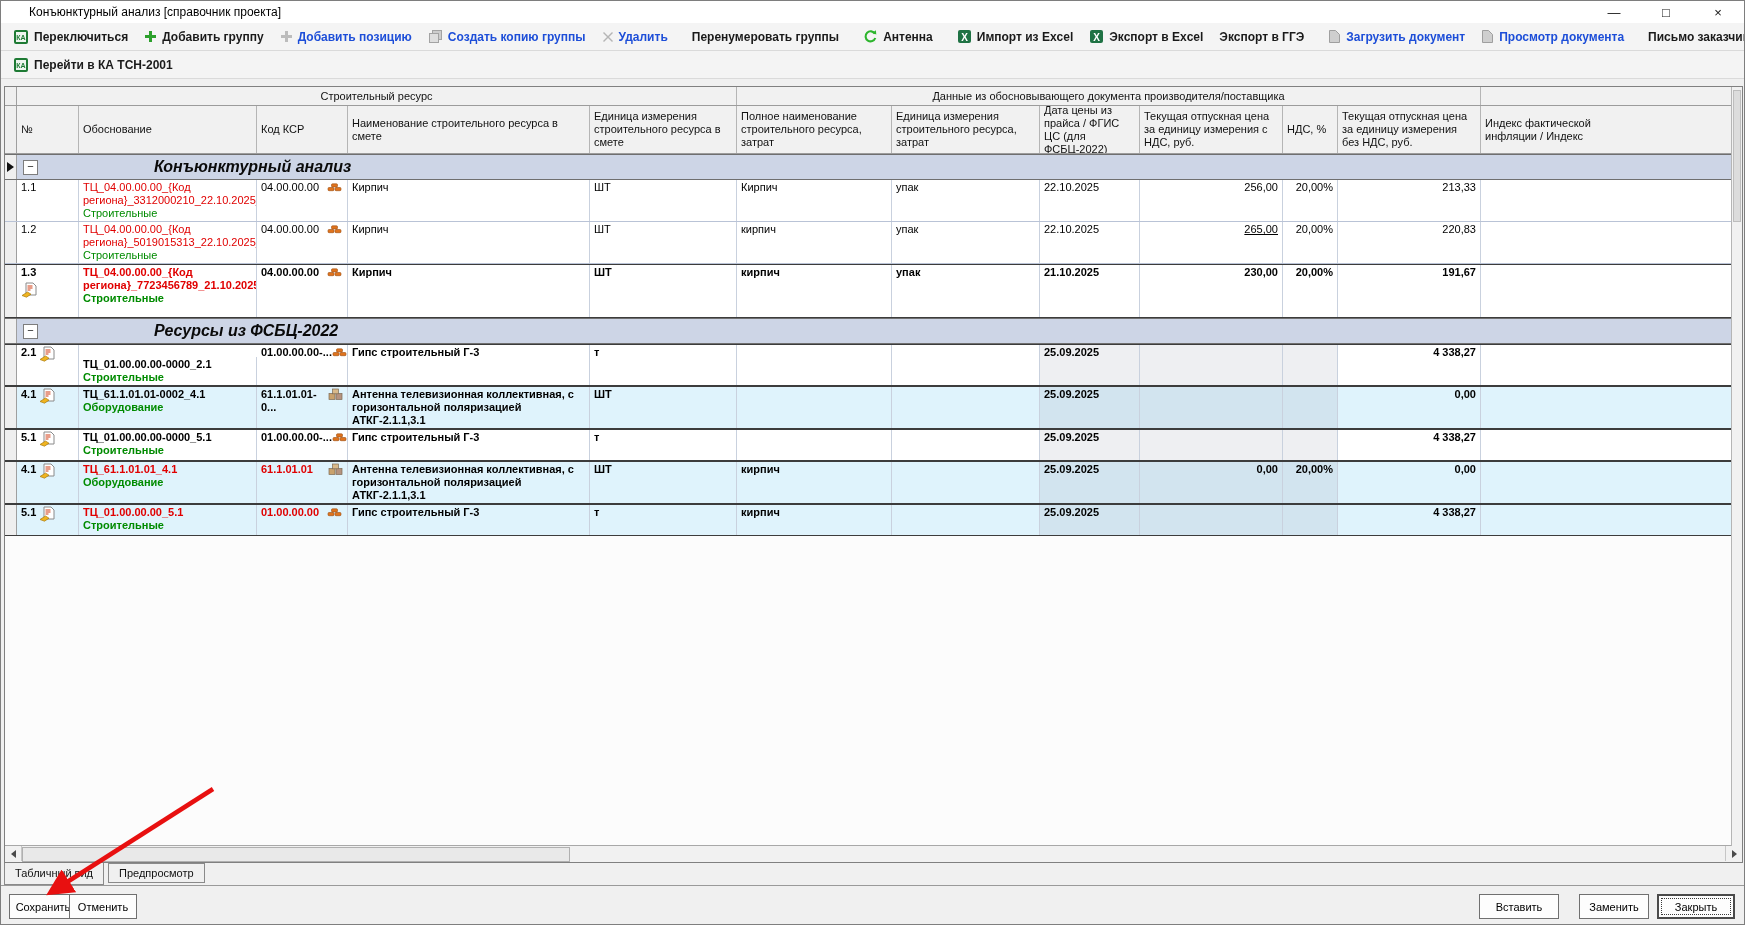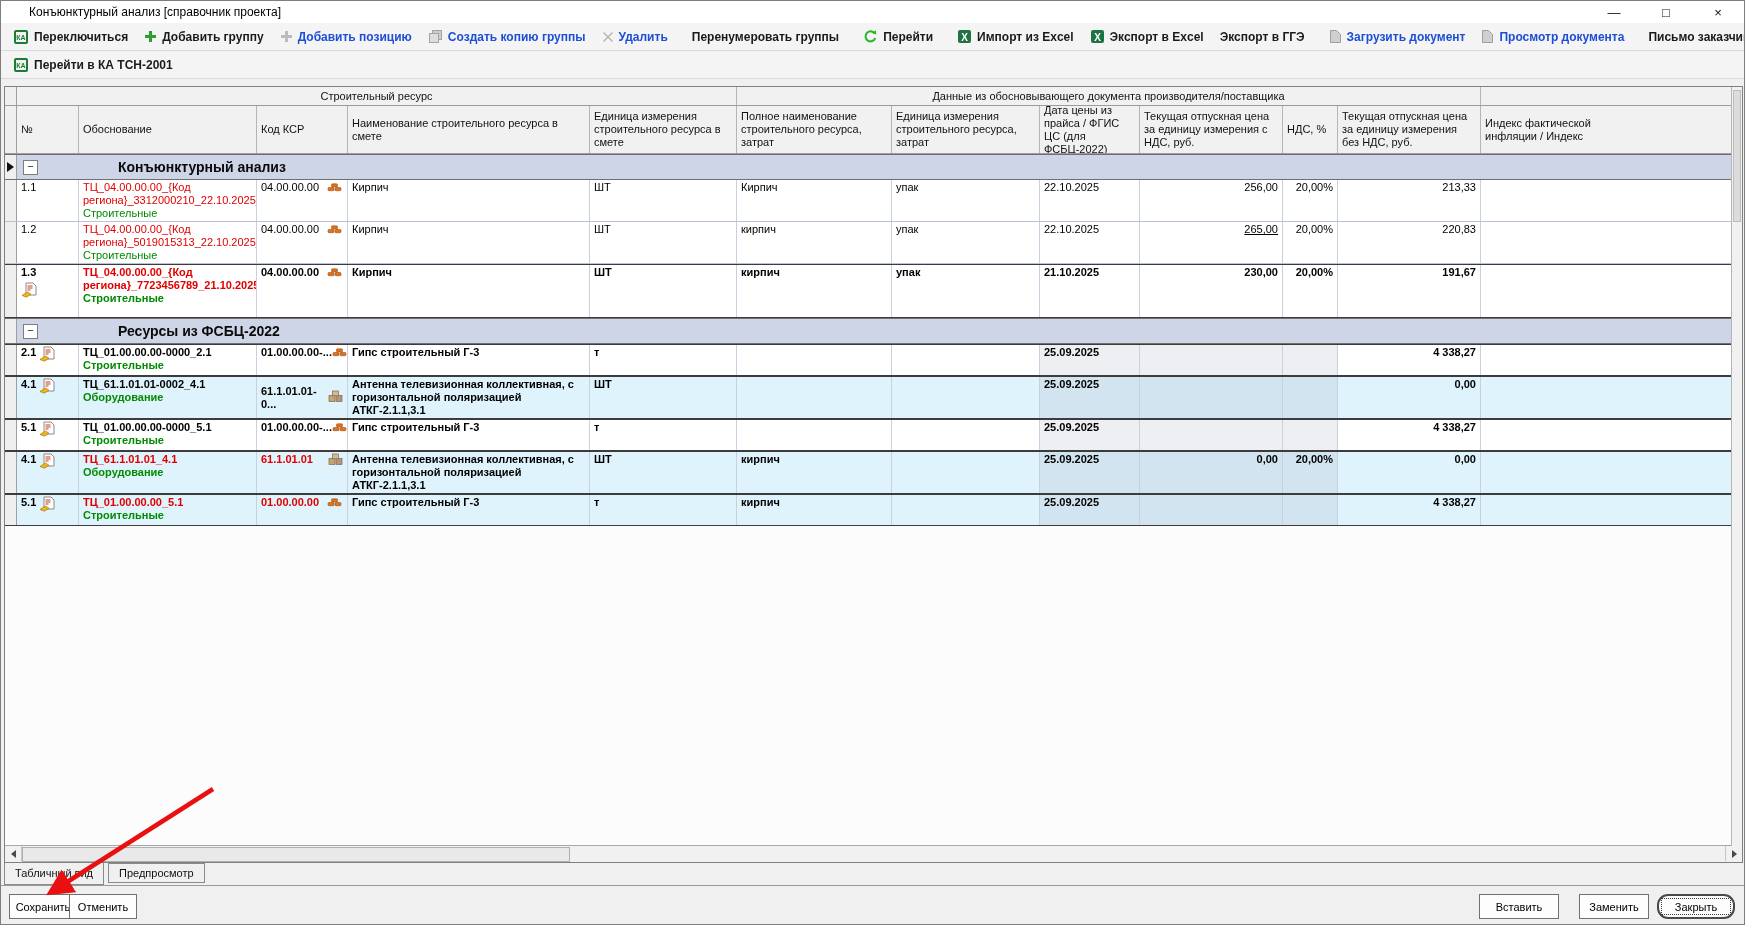--- a/index.html
+++ b/index.html
@@ -34,21 +34,21 @@
     font-size:11px;overflow:hidden;line-height:13px;}
   .band .cell,.head .cell{background:#f1f1f1;border-right:1px solid #b5b5b5;color:#111;}
   .band{border-bottom:1px solid #9c9c9c;}
   .band .cell{display:flex;align-items:center;justify-content:center;font-size:11px;}
   .head{border-bottom:1px solid #9c9c9c;}
   .head .cell{display:flex;align-items:center;font-size:11px;}
   .gr-row{background:#cdd5e6;border-top:1px solid #6f6f6f;border-bottom:1px solid #6f6f6f;}
   .gr-bar{flex:1 1 auto;display:flex;align-items:center;}
   .collapse{width:13px;height:13px;margin-left:6px;background:#fff;border:1px solid #7d7d7d;
     font-size:11px;line-height:11px;text-align:center;color:#222;cursor:default;}
-  .gr-title{margin-left:80px;font-size:14px;font-weight:bold;color:#0a0a0a;}
+  .gr-title{margin-left:116px;font-size:16px;font-weight:bold;color:#0a0a0a;font-style:italic;}
   .datarow{background:#fff;border-bottom:1px solid #b9c3d6;}
   .datarow.boldrow{font-weight:bold;border-top:1px solid #3c3c3c;border-bottom:1px solid #3c3c3c;}
   .datarow.cyan{background:#dff3fc;}
   .cell.muted{background:rgba(120,135,155,0.13);}
   .cell.num-cell{display:flex;align-items:flex-start;gap:3px;}
   .cell.right{text-align:right;}
   .red{color:#e00000;}
   .green{color:#008b00;}
   .ksr{display:flex;align-items:flex-start;}
   .ksr .kicon{margin-left:auto;}
@@ -69,21 +69,21 @@
   .tabs{position:absolute;left:3px;top:862px;height:22px;display:flex;align-items:flex-start;}
   .tab{font-size:11px;padding:3px 10px 2px 10px;background:#f0f0f0;border:1px solid #8a8a8a;
     color:#111;cursor:default;}
   .tab.active{border-top:none;padding-top:4px;height:15px;}
   .tab.inactive{margin-left:4px;margin-top:0px;height:13px;}
   
   .footer{position:absolute;left:0;right:0;top:884px;bottom:0;background:#f0f0f0;border-top:1px solid #9a9a9a;}
   .btn{position:absolute;top:8px;height:25px;background:#fdfdfd;border:1px solid #707070;
     font-size:11px;color:#000;display:flex;align-items:center;justify-content:center;
     font-family:inherit;cursor:default;box-sizing:border-box;}
-  .btn.default{border-width:2px;border-color:#4a4a4a;border-radius:11px;}
+  .btn.default{border-width:2px;border-color:#4a4a4a;}
   .btn.default .focusrect{position:absolute;inset:2px;border:1px dotted #3a3a3a;}
   
   .overlay{position:absolute;left:0;top:0;width:1745px;height:925px;pointer-events:none;z-index:60;}
 </style>
 </head>
 <body>
 
 <div class="titlebar">
   <span class="title">Конъюнктурный анализ [справочник проекта]</span>
   <div class="wctrl">
@@ -142,21 +142,21 @@
       <span>Перенумеровать группы</span>
     </div>
     <div class="tsep"></div>
     <div class="tbtn">
       <span class="ticon">
         <svg width="15" height="15" viewBox="0 0 15 15">
           <path d="M12.3 9a5 5 0 1 1-.4-4.2" fill="none" stroke="#2db52d" stroke-width="2.1"></path>
           <path d="M12.9 1.2l.4 4.4-4.1-1.6z" fill="#2db52d"></path>
         </svg>
       </span>
-      <span>Перейти</span>
+      <span>Антенна</span>
     </div>
     <div class="tsep"></div>
     <div class="tbtn">
       <span class="ticon">
         <svg width="15" height="15">
           <rect x="1" y="1" width="13" height="13" rx="2" fill="#1f7244"></rect>
           <text x="7.5" y="11.5" font-size="10" font-weight="bold" fill="#fff" text-anchor="middle">X</text>
         </svg>
       </span>
       <span>Импорт из Excel</span>
@@ -366,21 +366,21 @@
     <div class="grow datarow boldrow" style="min-height: 30px;">
       <div class="strip"></div>
       <div class="cell num-cell" style="width: 62px;">
         <span>2.1</span>
         <span class="ticon"><svg width="18" height="16">
             <path d="M5 1h7l3 3v9H5z" fill="#fff" stroke="#8a8a8a"></path>
             <path d="M6.5 4h5M6.5 6h5M6.5 8h3" stroke="#d23c14" stroke-width="1.2"></path>
             <path d="M1 13.5l5.5-3.5 3.5 2.2-4.5 3z" fill="#f0b420" stroke="#a87a10" stroke-width="0.7"></path>
           </svg></span>
       </div>
-      <div class="cell" style="width: 178px;">
+      <div class="cell" style="width: 178px; margin-top: 12px;">
         <div class="">ТЦ_01.00.00.00-0000_2.1</div>
         <div class="green">Строительные</div>
       </div>
       <div class="cell ksr" style="width: 91px;">
         <span class="">01.00.00.00-...</span>
         <span class="ticon kicon"><svg width="16" height="11">
             <g fill="#e0731d" stroke="#9a4d10" stroke-width="0.6">
               <rect x="1" y="6.5" width="6" height="3.2" rx="1"></rect>
               <rect x="8" y="6.5" width="6" height="3.2" rx="1"></rect>
               <rect x="4.5" y="2.8" width="6" height="3.2" rx="1"></rect>
@@ -404,21 +404,21 @@
         <span class="ticon"><svg width="18" height="16">
             <path d="M5 1h7l3 3v9H5z" fill="#fff" stroke="#8a8a8a"></path>
             <path d="M6.5 4h5M6.5 6h5M6.5 8h3" stroke="#d23c14" stroke-width="1.2"></path>
             <path d="M1 13.5l5.5-3.5 3.5 2.2-4.5 3z" fill="#f0b420" stroke="#a87a10" stroke-width="0.7"></path>
           </svg></span>
       </div>
       <div class="cell" style="width: 178px;">
         <div class="">ТЦ_61.1.01.01-0002_4.1</div>
         <div class="green">Оборудование</div>
       </div>
-      <div class="cell ksr" style="width: 91px; align-items: center;">
+      <div class="cell ksr" style="width: 91px;">
         <span class="">61.1.01.01-0...</span>
         <span class="ticon kicon"><svg width="15" height="13">
             <g stroke="#7d6a55" stroke-width="0.7">
               <rect x="1" y="5.5" width="6" height="6" fill="#c9a26d"></rect>
               <rect x="8" y="5.5" width="6" height="6" fill="#b5937f"></rect>
               <rect x="4.5" y="1" width="6" height="4.8" fill="#d8b98a"></rect>
             </g>
           </svg></span>
       </div>
       <div class="cell" style="width: 242px;">Антенна телевизионная коллективная, с горизонтальной поляризацией АТКГ-2.1.1,3.1</div>

